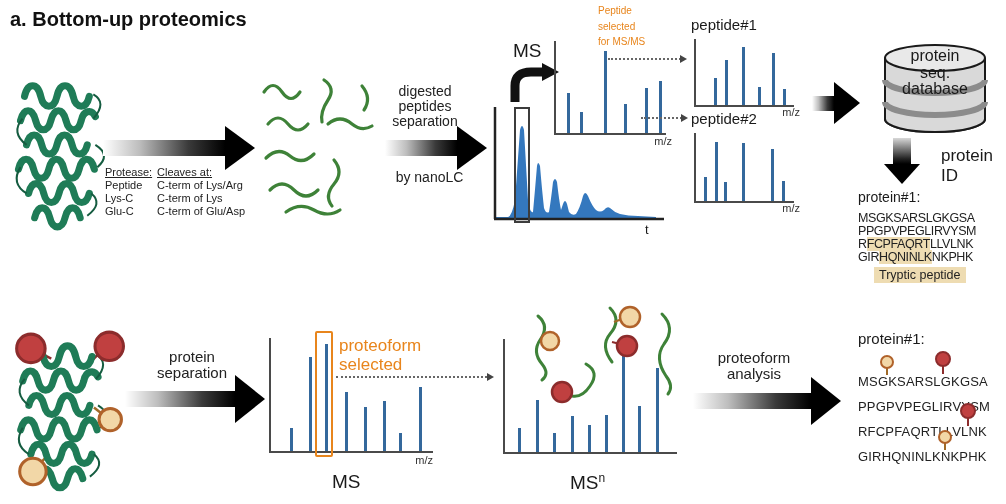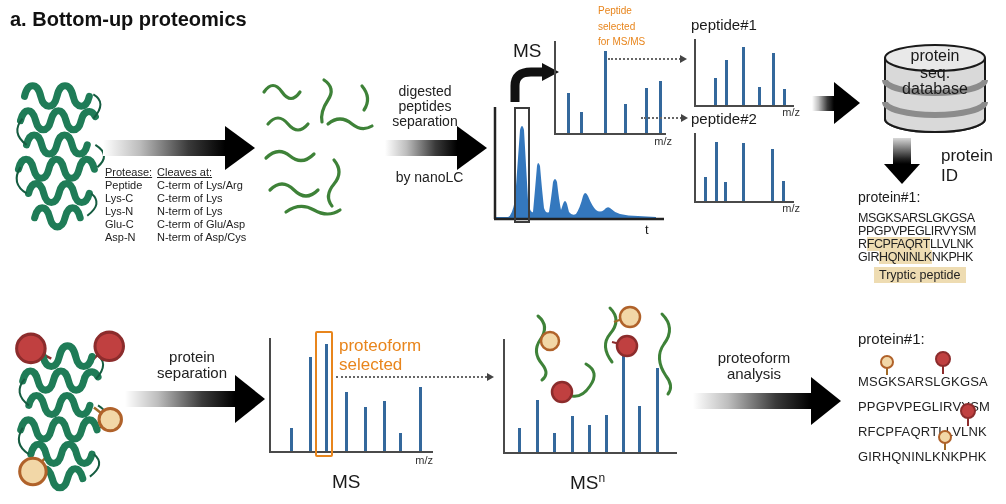--- a/index.html
+++ b/index.html
@@ -78,30 +78,22 @@
       </div>
     <div class="row">
         <span class="c1">Peptide</span>
         <span>C-term of Lys/Arg</span>
       </div>
     <div class="row">
         <span class="c1">Lys-C</span>
         <span>C-term of Lys</span>
       </div>
     <div class="row">
-        <span class="c1">Lys-N</span>
-        <span>N-term of Lys</span>
-      </div>
-    <div class="row">
         <span class="c1">Glu-C</span>
         <span>C-term of Glu/Asp</span>
-      </div>
-    <div class="row">
-        <span class="c1">Asp-N</span>
-        <span>N-term of Asp/Cys</span>
       </div>
   </div>
 
   <svg class="abs" style="left:258px;top:72px;" width="130" height="150">
     <g fill="none" stroke-width="3.2" stroke-linecap="round" style="stroke:var(--peptide-green)">
       <path d="M6,20 q9,-13 18,0 t18,0"></path>
       <path d="M66,8 q12,8 4,20 t-6,22"></path>
       <path d="M104,14 q10,12 2,24"></path>
       <path d="M10,52 q10,-12 20,0 t20,0"></path>
       <path d="M70,52 q12,-10 24,0 q10,8 20,2"></path>

